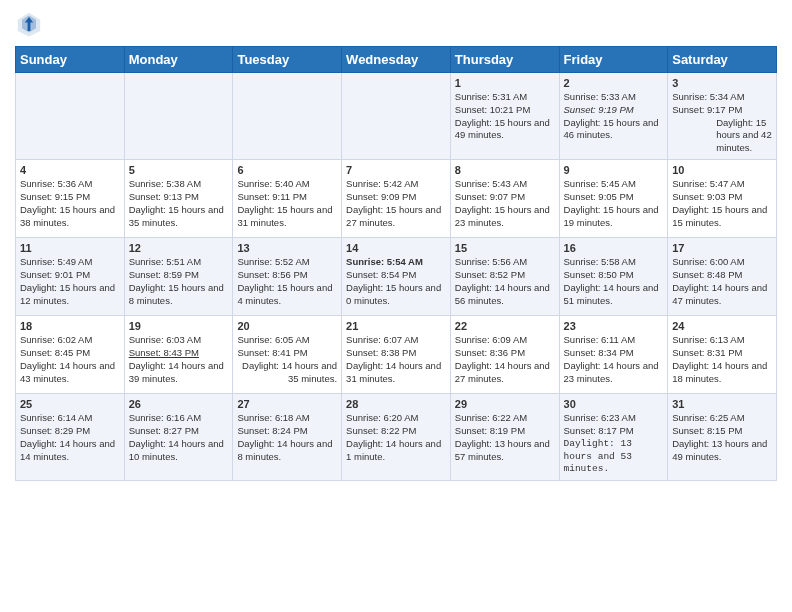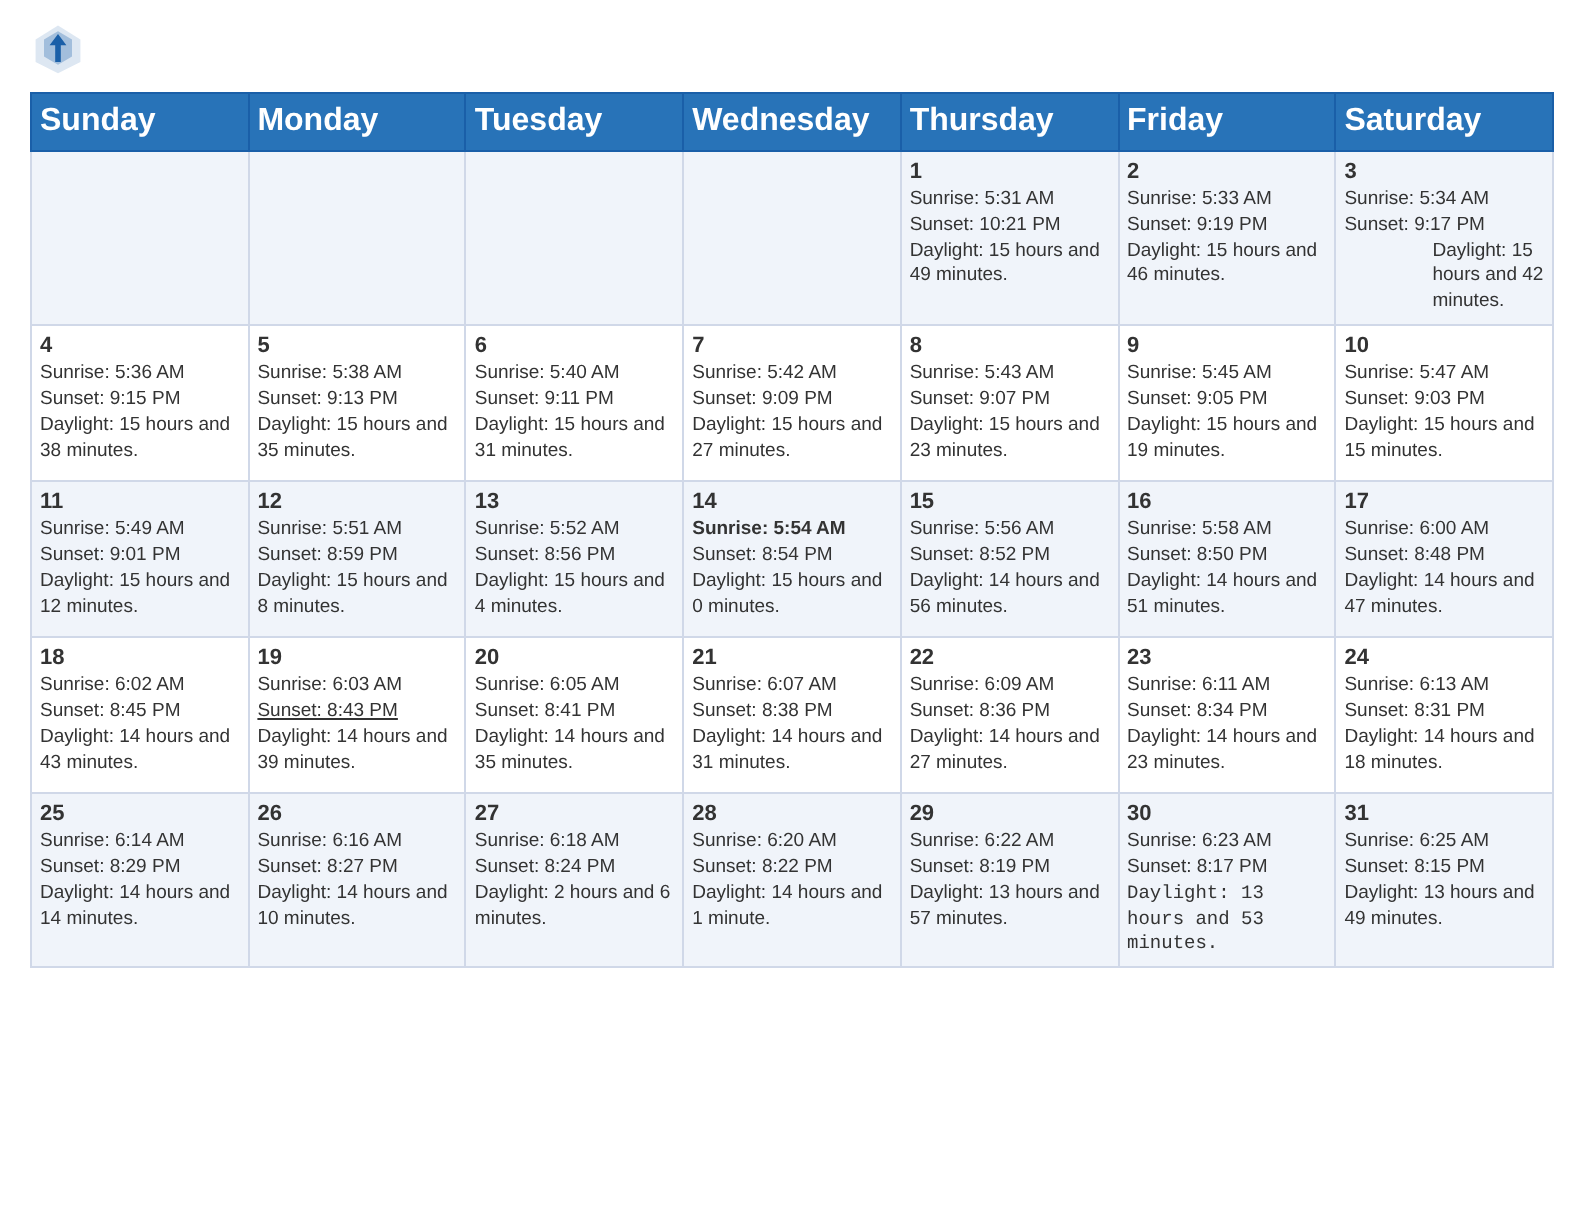--- a/index.html
+++ b/index.html
@@ -60,21 +60,21 @@
       width: 100%;
       border-collapse: collapse;
       table-layout: fixed;
     }
     thead tr {
       background-color: #2873b8;
       color: #fff;
     }
     thead th {
       padding: 5px 4px;
-      font-size: 16px;
+      font-size: 13px;
       font-weight: bold;
       text-align: left;
       border: 1px solid #1a5fa8;
     }
     tbody tr {
       vertical-align: top;
     }
     tbody tr:nth-child(odd) {
       background-color: #f0f4fa;
     }
@@ -140,21 +140,21 @@
           <td class="cell-empty"></td>
           <td>
             <span class="day-num">1</span>
             <span style="display: block; line-height: 1.35;">Sunrise: 5:31 AM</span>
             <span style="display: block; line-height: 1.35;">Sunset: 10:21 PM</span>
             <span style="display: block; line-height: 1.35;">Daylight: 15 hours and 49 minutes.</span>
           </td>
           <td>
             <span class="day-num">2</span>
             <span style="display: block; line-height: 1.35;">Sunrise: 5:33 AM</span>
-            <span style="display: block; line-height: 1.35;">Sunset: 9:19 PM</span>
+            <span style="display: block; line-height: 1.35; font-style: italic;">Sunset: 9:19 PM</span>
             <span style="display: block; line-height: 1.35;">Daylight: 15 hours and 46 minutes.</span>
           </td>
           <td>
             <span class="day-num">3</span>
             <span style="display: block; line-height: 1.35;">Sunrise: 5:34 AM</span>
             <span style="display: block; line-height: 1.35;">Sunset: 9:17 PM</span>
             <span style="display: block; line-height: 1.35; margin-left: 44px;">Daylight: 15 hours and 42 minutes.</span>
           </td>
         </tr>
         <tr>
@@ -255,21 +255,21 @@
           <td>
             <span class="day-num">19</span>
             <span style="display: block; line-height: 1.35;">Sunrise: 6:03 AM</span>
             <span style="display: block; line-height: 1.35; text-decoration: underline;">Sunset: 8:43 PM</span>
             <span style="display: block; line-height: 1.35;">Daylight: 14 hours and 39 minutes.</span>
           </td>
           <td>
             <span class="day-num">20</span>
             <span style="display: block; line-height: 1.35;">Sunrise: 6:05 AM</span>
             <span style="display: block; line-height: 1.35;">Sunset: 8:41 PM</span>
-            <span style="display: block; line-height: 1.35;">Daylight: 14 hours and 35 minutes.</span>
+            <span style="display: block; line-height: 1.35; text-align: right;">Daylight: 14 hours and 35 minutes.</span>
           </td>
           <td>
             <span class="day-num">21</span>
             <span style="display: block; line-height: 1.35;">Sunrise: 6:07 AM</span>
             <span style="display: block; line-height: 1.35;">Sunset: 8:38 PM</span>
             <span style="display: block; line-height: 1.35;">Daylight: 14 hours and 31 minutes.</span>
           </td>
           <td>
             <span class="day-num">22</span>
             <span style="display: block; line-height: 1.35;">Sunrise: 6:09 AM</span>
@@ -299,21 +299,21 @@
           <td>
             <span class="day-num">26</span>
             <span style="display: block; line-height: 1.35;">Sunrise: 6:16 AM</span>
             <span style="display: block; line-height: 1.35;">Sunset: 8:27 PM</span>
             <span style="display: block; line-height: 1.35;">Daylight: 14 hours and 10 minutes.</span>
           </td>
           <td>
             <span class="day-num">27</span>
             <span style="display: block; line-height: 1.35;">Sunrise: 6:18 AM</span>
             <span style="display: block; line-height: 1.35;">Sunset: 8:24 PM</span>
-            <span style="display: block; line-height: 1.35;">Daylight: 2 hours and 6 minutes.</span>
+            <span style="display: block; line-height: 1.35;">Daylight: 14 hours and 8 minutes.</span>
           </td>
           <td>
             <span class="day-num">28</span>
             <span style="display: block; line-height: 1.35;">Sunrise: 6:20 AM</span>
             <span style="display: block; line-height: 1.35;">Sunset: 8:22 PM</span>
             <span style="display: block; line-height: 1.35;">Daylight: 14 hours and 1 minute.</span>
           </td>
           <td>
             <span class="day-num">29</span>
             <span style="display: block; line-height: 1.35;">Sunrise: 6:22 AM</span>

